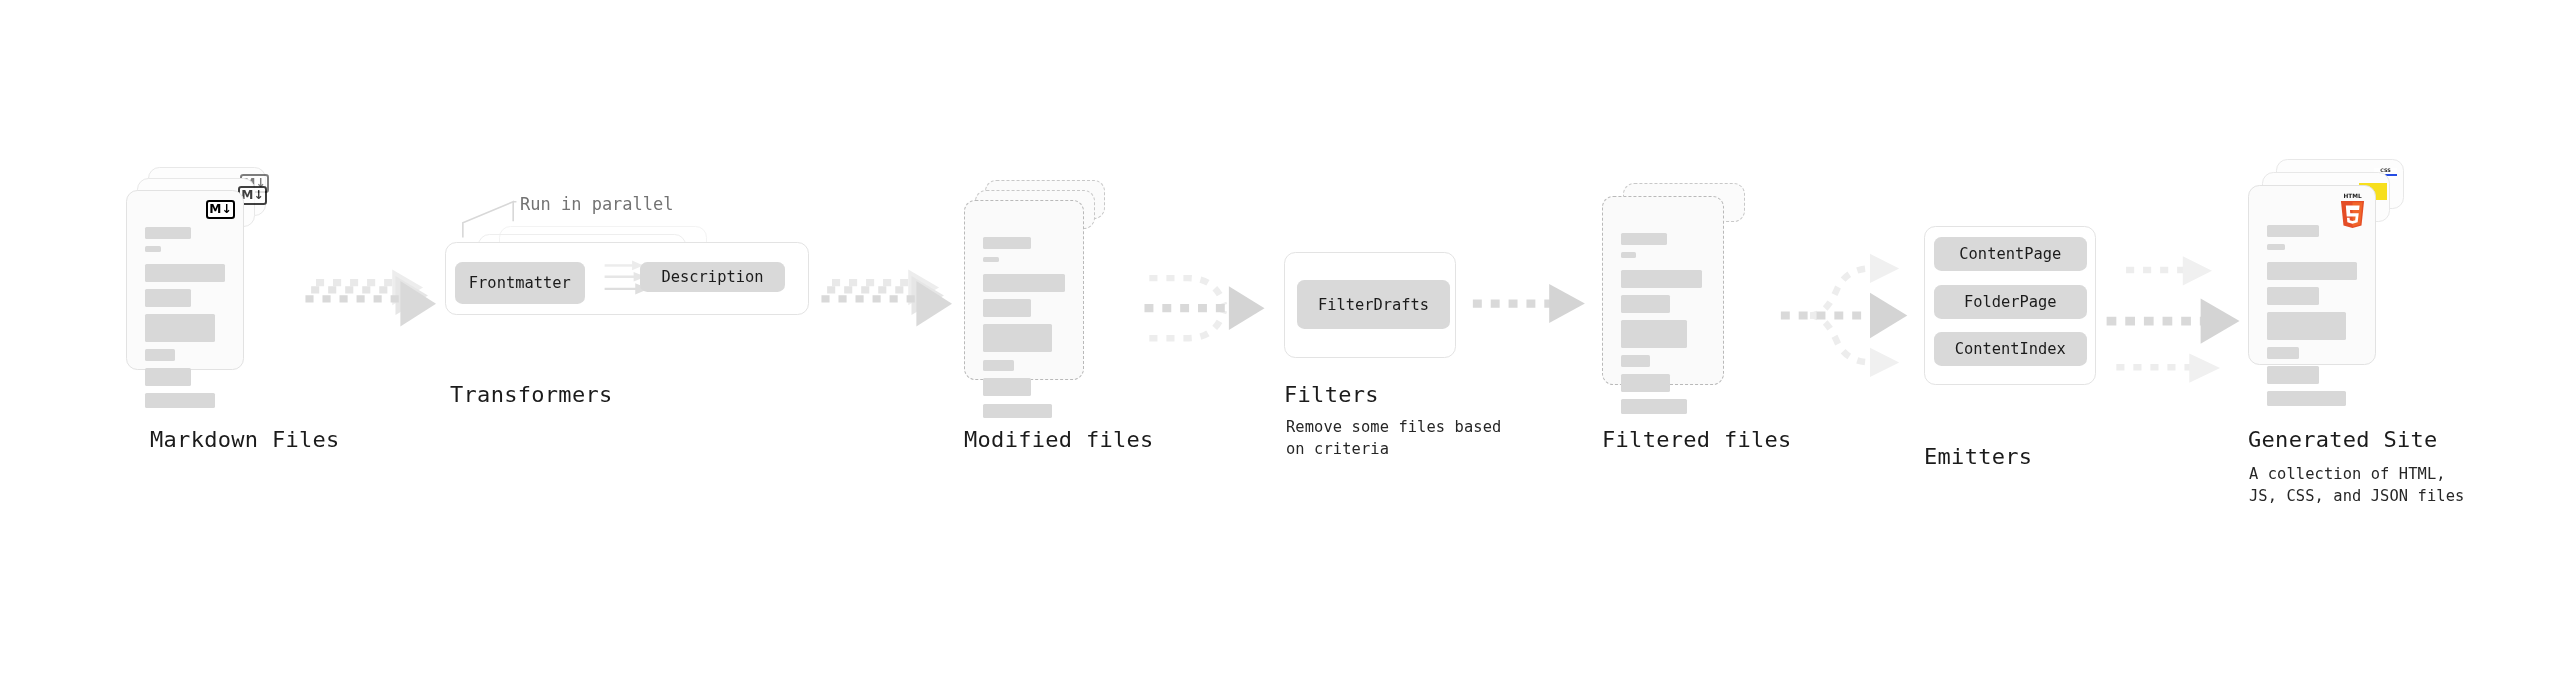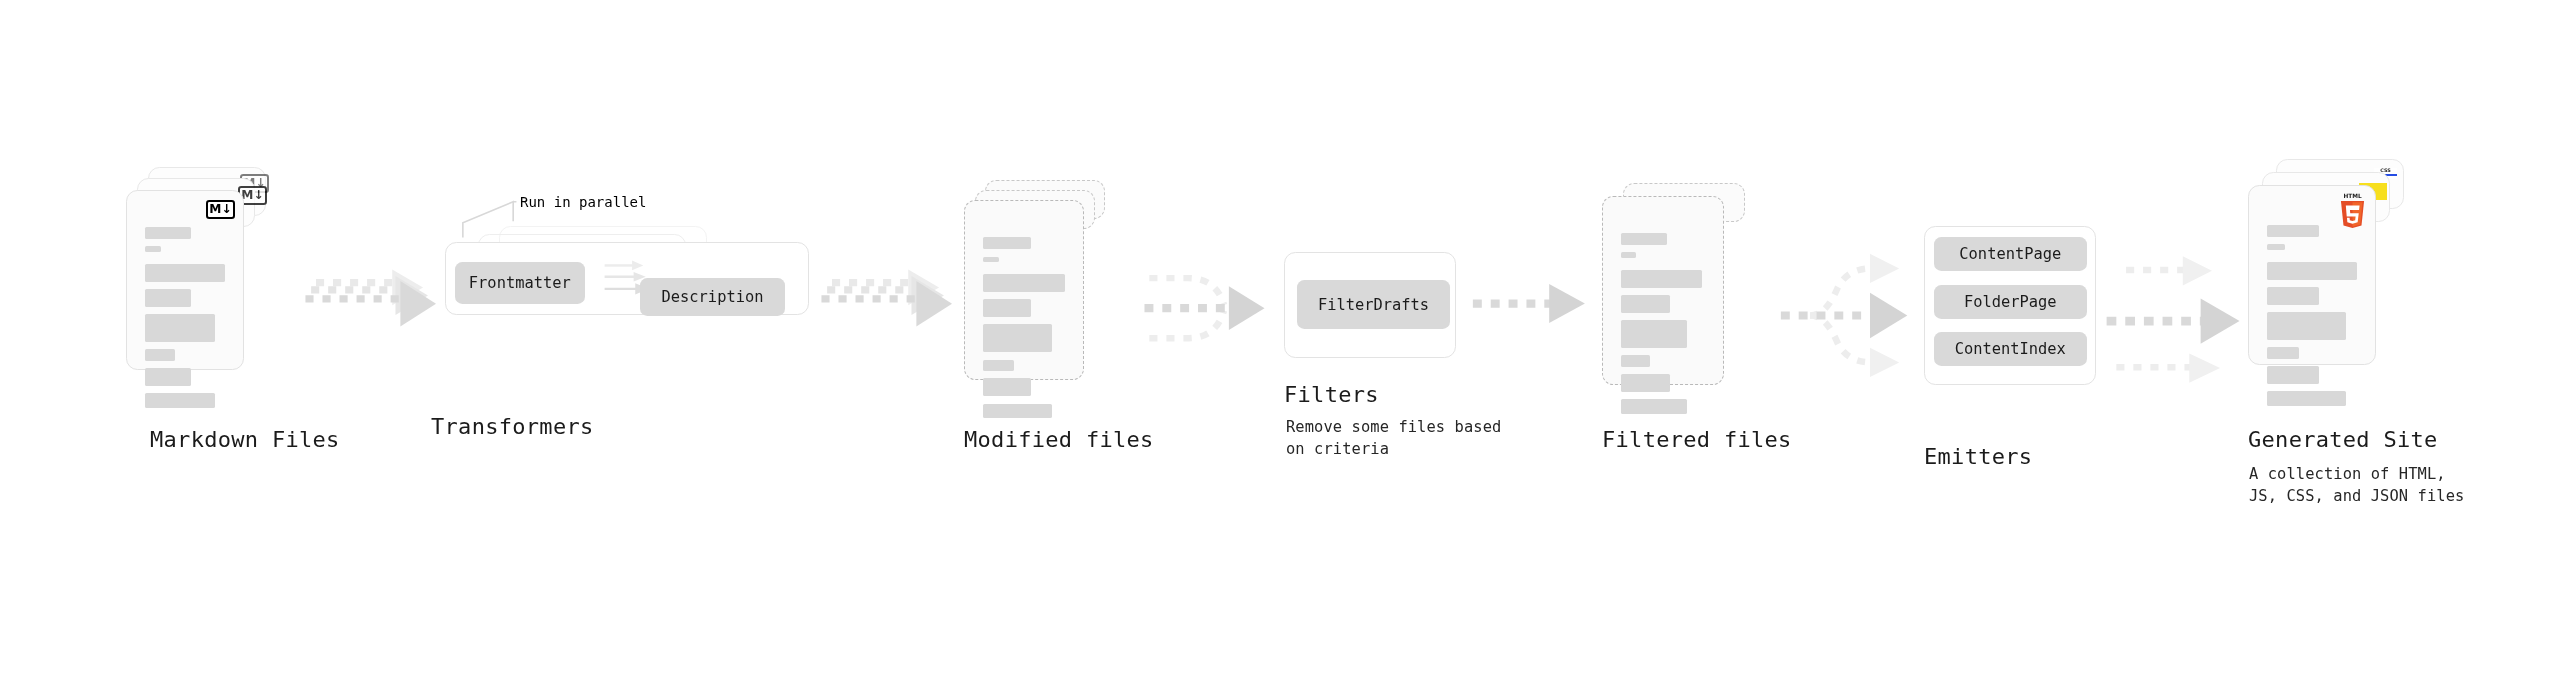--- a/index.html
+++ b/index.html
@@ -107,22 +107,22 @@
     font-size: 15.4px;
     color: #1b1b1b;
     white-space: nowrap;
   }
   .chip.ghost1 { background: #e7e7e7; color: transparent; }
   .chip.ghost2 { background: #efefef; color: transparent; }
 
   .runlabel {
     position: absolute;
     font-family: "DejaVu Sans Mono", "Liberation Mono", monospace;
-    font-size: 14px;
-    color: #000000;
+    font-size: 17px;
+    color: #737373;
     white-space: nowrap;
   }
 
   svg.deco { position: absolute; overflow: visible; }
 </style>
 </head>
 <body>
 
 <div id="stage">
 
@@ -203,26 +203,26 @@
       <polygon points="36,16 51,22 36,28" fill="#e6e6e6"></polygon>
       <g stroke="#dedede" stroke-width="3" fill="none">
         <line x1="0" y1="37" x2="42" y2="37"></line>
       </g>
       <polygon points="38,30 55,37 38,44" fill="#dedede"></polygon>
     </svg>
 
     <div class="chip" style="left:9.8px; top:75px; width:130px; height:42px;">
       <span>Frontmatter</span>
     </div>
-    <div class="chip" style="left:195px; top:75px; width:145px; height:38px;margin-top:16px;">
+    <div class="chip" style="left:195px; top:75px; width:145px; height:30px;">
       <span>Description</span>
     </div>
   </div>
 
-  <div class="node caption-title" style="left:431px; top:382px;margin-top:32px;">Transformers</div>
+  <div class="node caption-title" style="left:450px; top:382px;">Transformers</div>
 
   <svg class="deco" style="left:817px; top:268px; width:163px; height:73px;" viewBox="0 0 200 90">
     <g stroke="#e9e9e9" stroke-width="9" stroke-dasharray="10 11" fill="none">
       <line x1="18" y1="18" x2="118" y2="18"></line>
     </g>
     <polygon points="112,2 150,24 112,46" fill="#ededed"></polygon>
     <g stroke="#e4e4e4" stroke-width="9" stroke-dasharray="10 11" fill="none">
       <line x1="12" y1="27" x2="122" y2="27"></line>
     </g>
     <polygon points="116,10 156,34 116,58" fill="#e6e6e6"></polygon>

